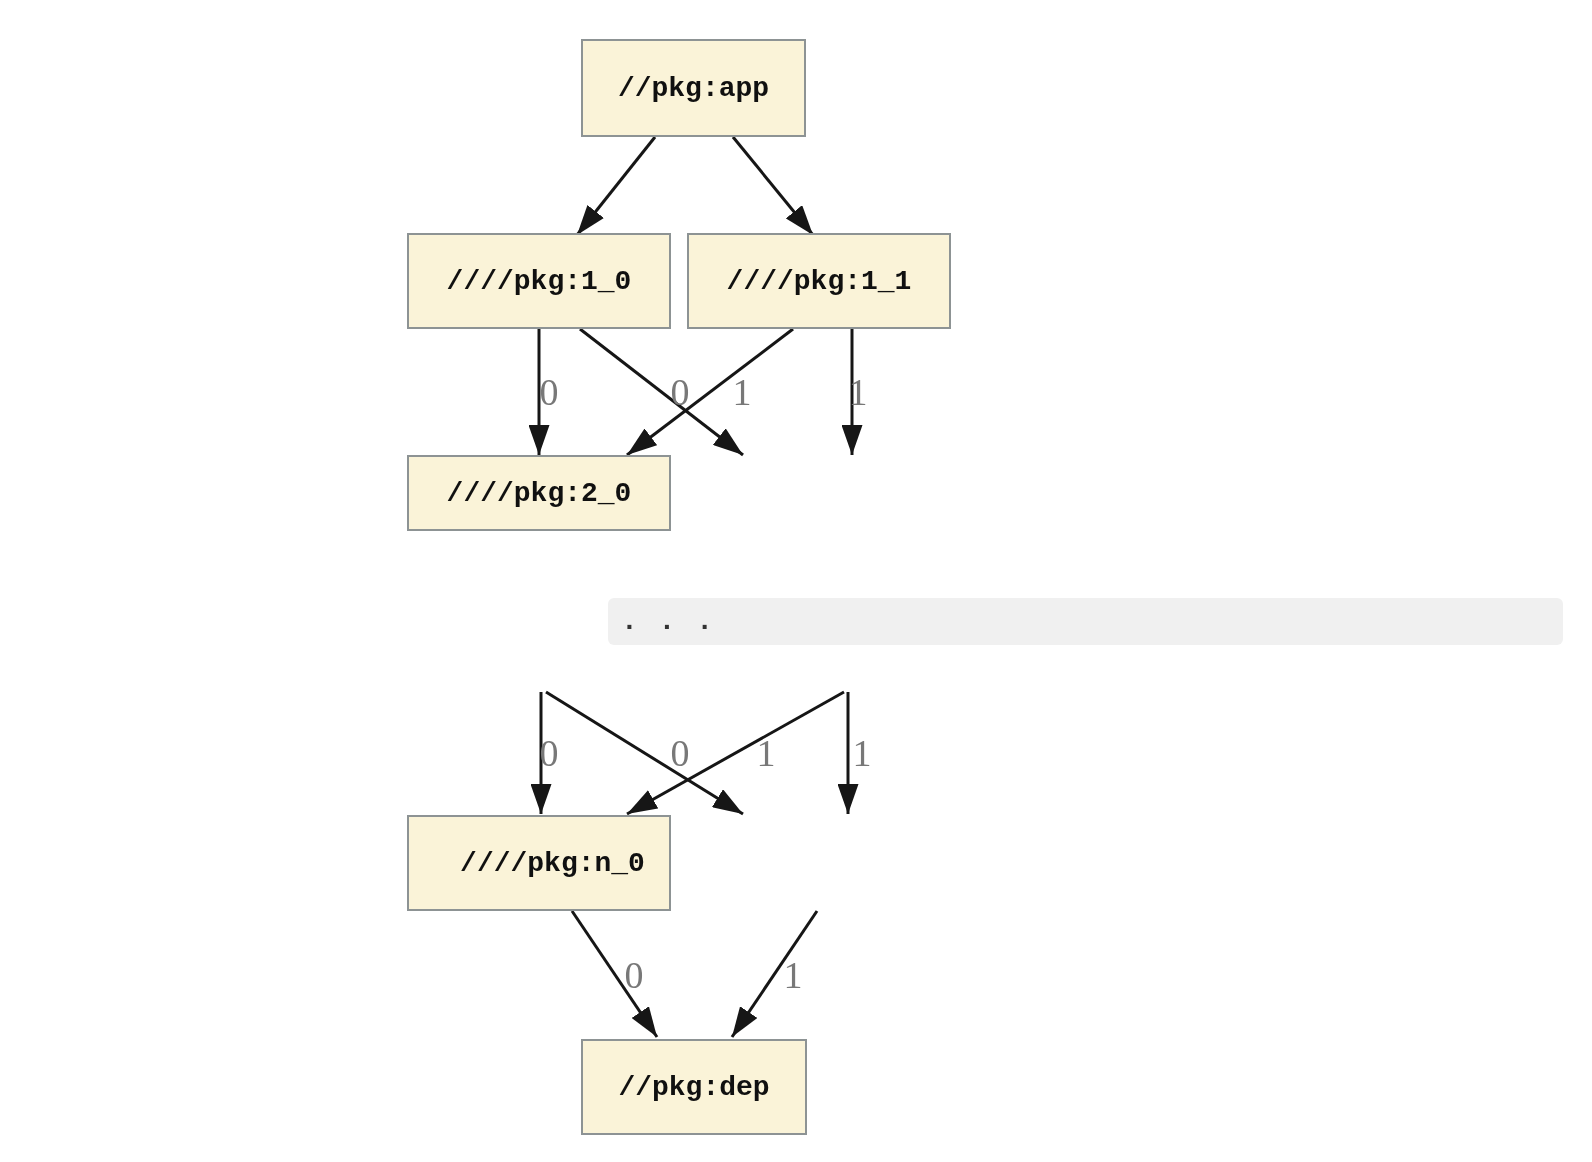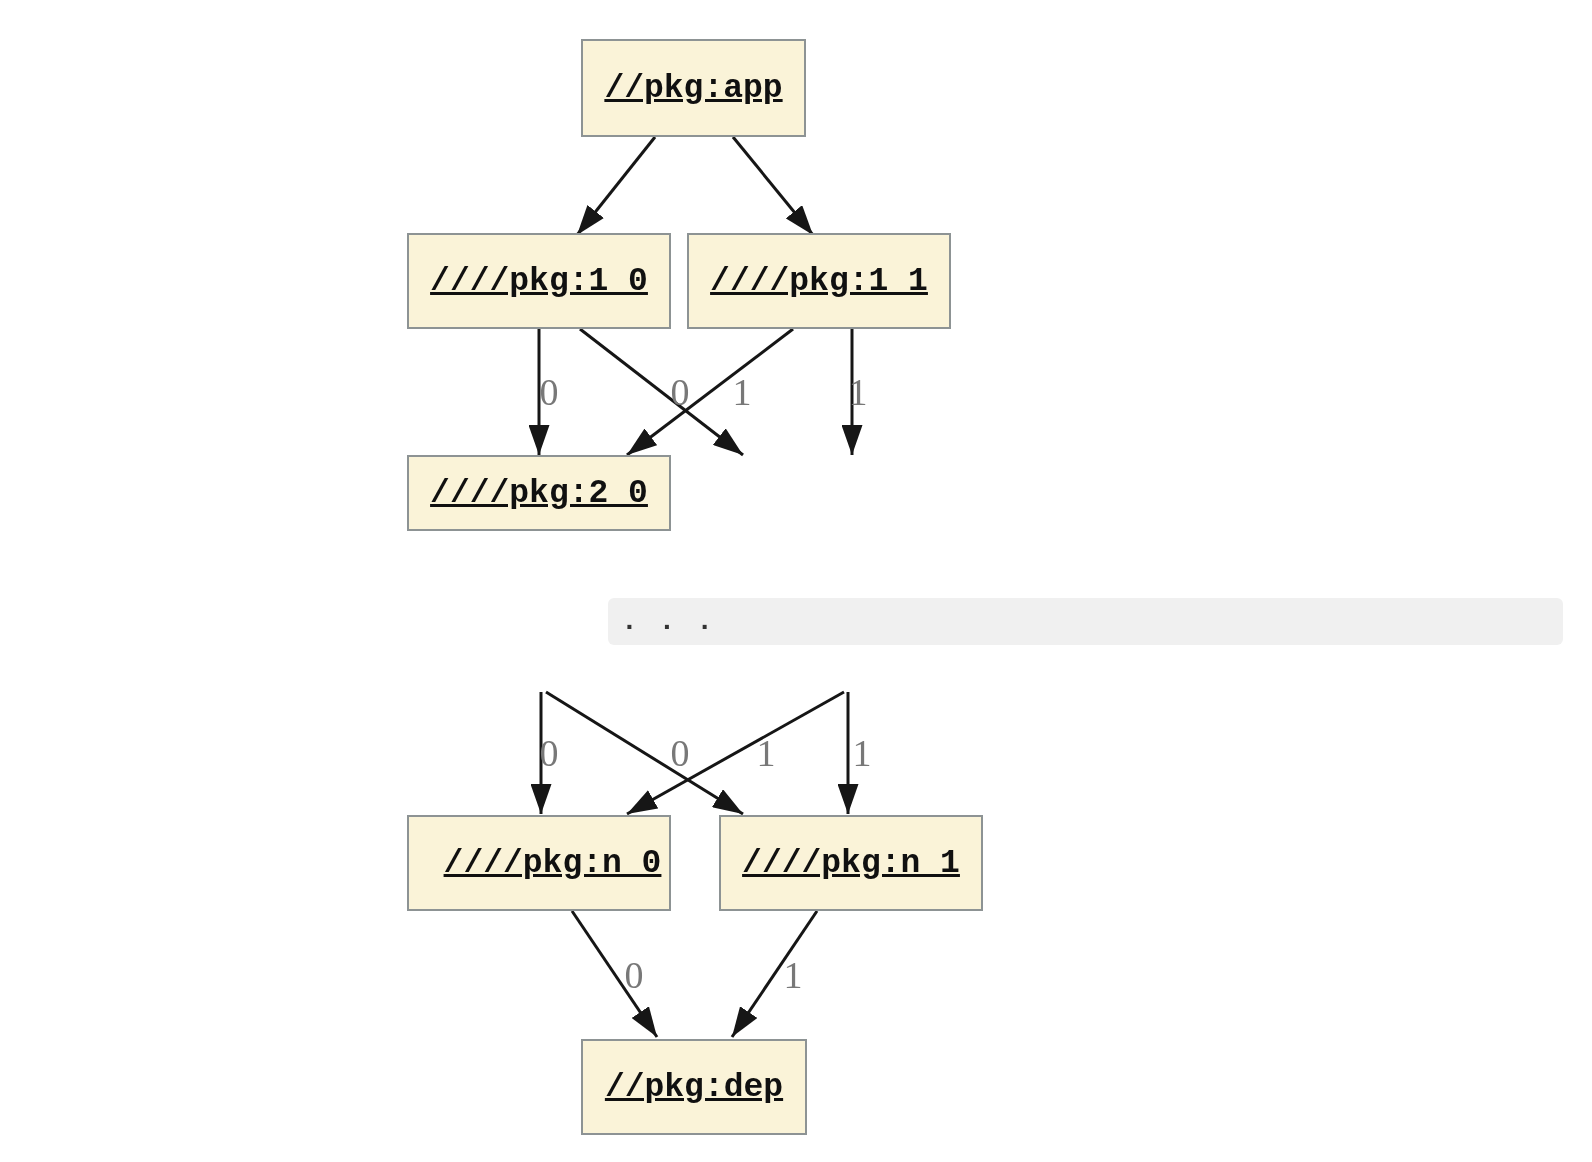--- a/index.html
+++ b/index.html
@@ -24,25 +24,24 @@
   .node {
     position: absolute;
     box-sizing: border-box;
     background: #faf3d8;
     border: 2px solid #8d9394;
     display: flex;
     align-items: center;
     justify-content: center;
     font-family: "Liberation Mono", monospace;
     font-weight: bold;
-    font-size: 33px;
+    font-size: 28px;
     letter-spacing: 0px;
     color: #101010;
     white-space: pre;
-    text-decoration: underline;
   }
   .elabel {
     position: absolute;
     transform: translate(-50%, -50%);
     font-family: "Liberation Serif", serif;
     font-size: 38px;
     line-height: 1;
     color: #787878;
   }
   .ellipsis-bar {
@@ -96,21 +95,20 @@
 
   <div class="node" style="left:407px; top:233px; width:264px; height:96px;">////pkg:1_0</div>
 
   <div class="node" style="left:687px; top:233px; width:264px; height:96px;">////pkg:1_1</div>
 
   <div class="node" style="left:407px; top:455px; width:264px; height:76px;">////pkg:2_0</div>
 
 
   <div class="node" style="left:407px; top:815px; width:264px; height:96px;padding-left:27px;">////pkg:n_0</div>
 
-  <div class="node" style="left:719px; top:815px; width:264px; height:96px;">////pkg:n_1</div>
 
   <div class="node" style="left:581px; top:1039px; width:226px; height:96px;text-align:right;">//pkg:dep</div>
 
   <div class="elabel" style="left:549px; top:392px;">0</div>
   <div class="elabel" style="left:680px; top:392px;">0</div>
   <div class="elabel" style="left:742px; top:392px;">1</div>
   <div class="elabel" style="left:858px; top:392px;">1</div>
 
   <div class="elabel" style="left:549px; top:753px;">0</div>
   <div class="elabel" style="left:680px; top:753px;">0</div>

